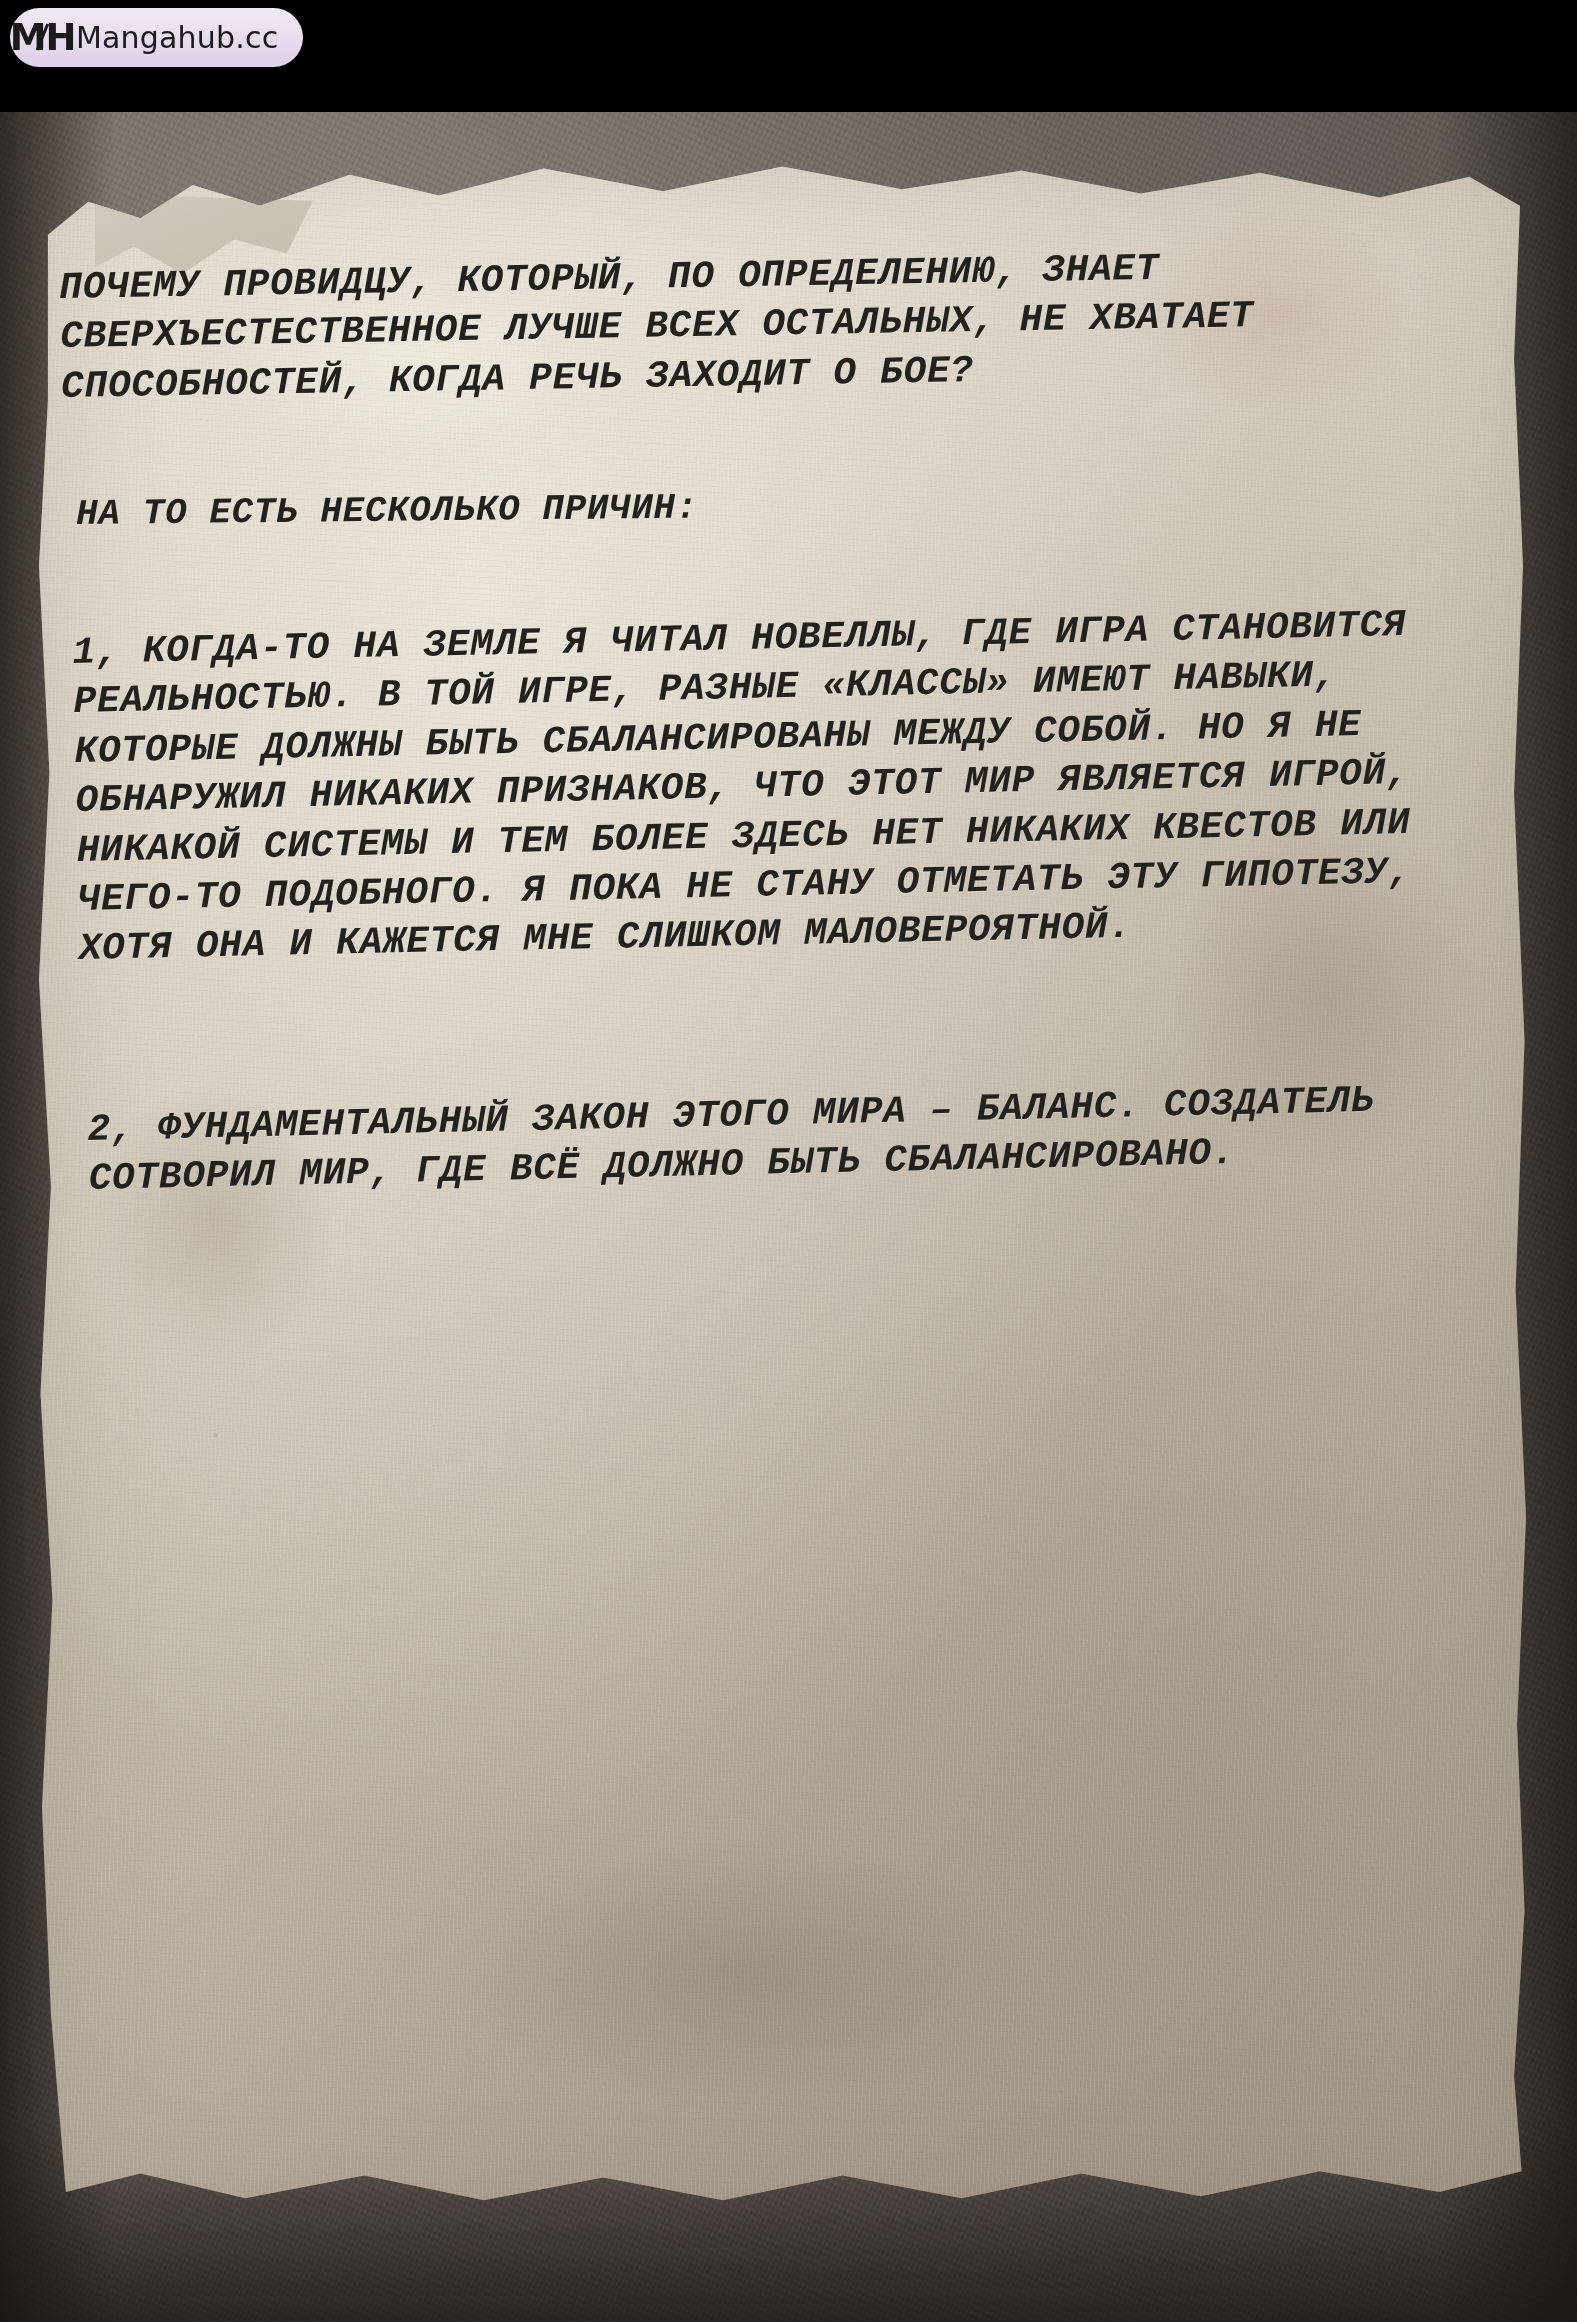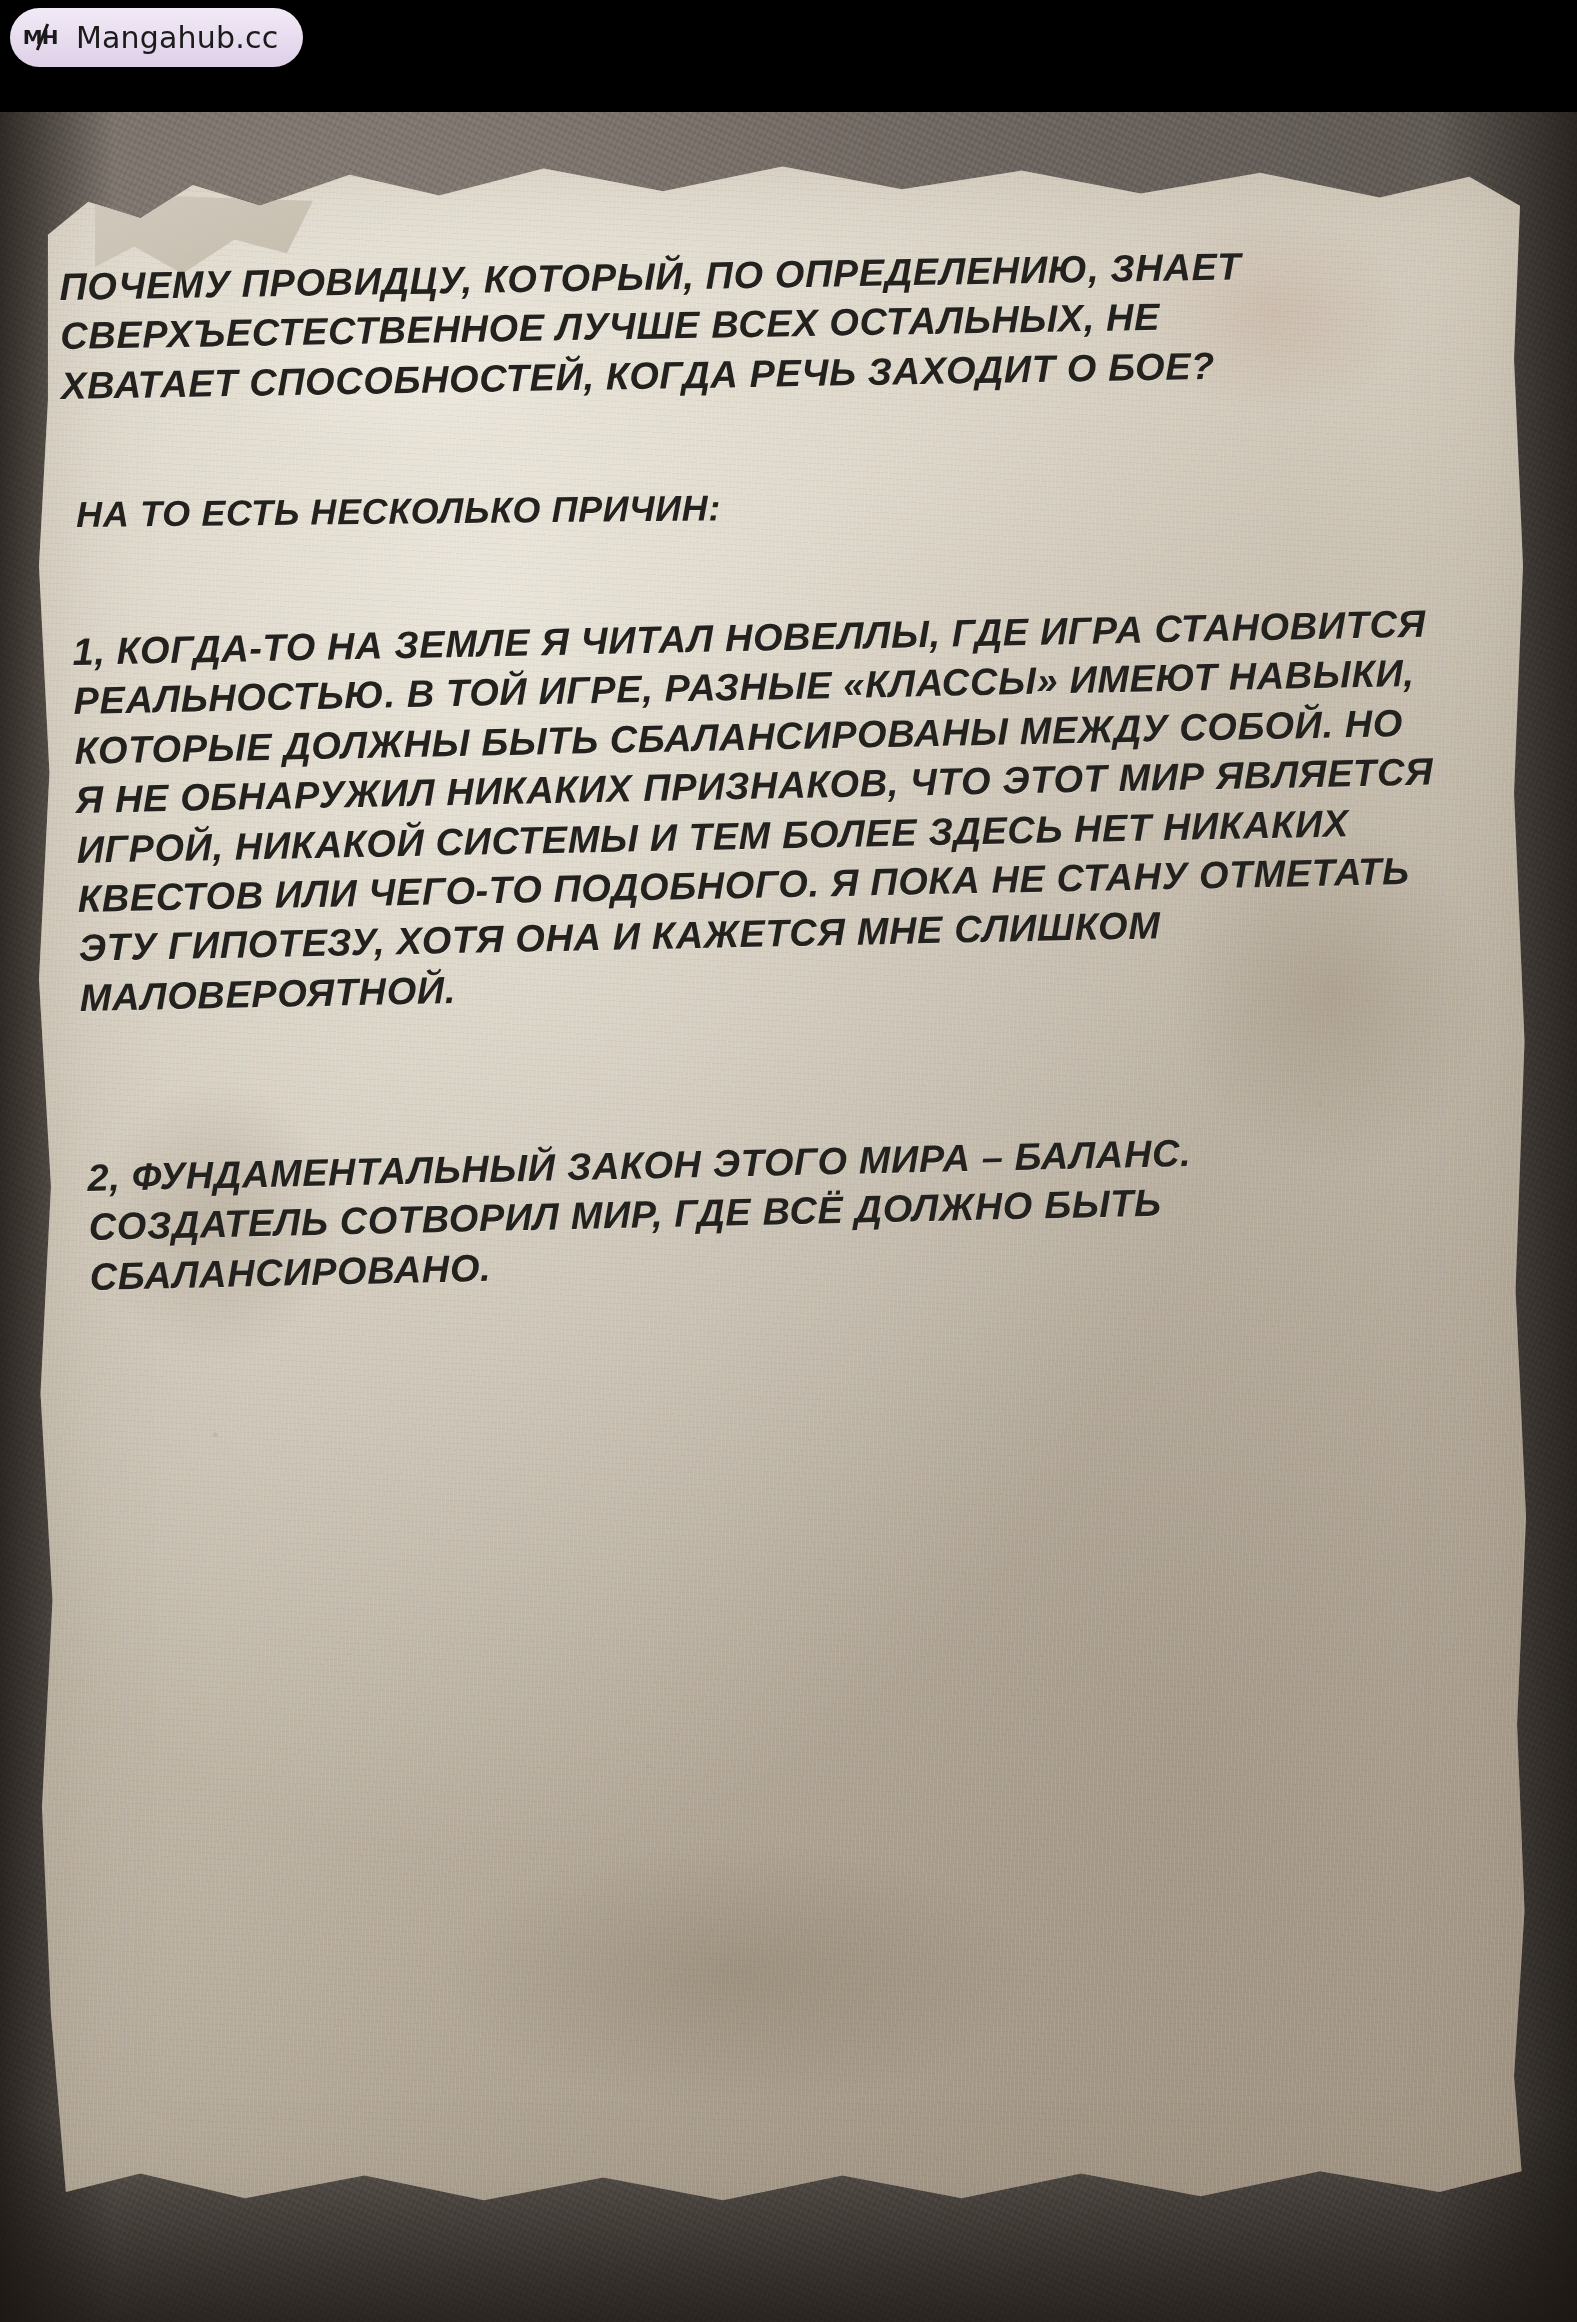--- a/index.html
+++ b/index.html
@@ -34,21 +34,22 @@
     padding: 0 24.6px 0 13.2px;
     background: linear-gradient(180deg, #f2eaf6 0%, #ded0e8 100%);
     border-radius: 32px;
     box-shadow: 0 0.9px 2.8px rgba(0,0,0,.4);
   }
   .logo-mark {
     width: 40px;
     height: 40px;
     display: flex;
     align-items: center;
-    font-size: 20px;
+    justify-content: center;
+    font-size: 37px;
     font-weight: 700;
     color: #1a1a1a;
     letter-spacing: -0.9px;
     font-family: "DejaVu Sans", sans-serif;
     position: relative;
   }
   .logo-mark .slash {
     position: absolute;
     width: 2.8px;
     height: 28px;
@@ -166,21 +167,21 @@
     opacity: .85;
   }
 
   
   .text-layer {
     position: absolute;
     left: 59px;
     top: 151px;
     width: 1382px;
     color: #23211e;
-    font-family: Liberation Sans, sans-serif;
+    font-family: Liberation Mono, monospace;
     font-style: italic;
     font-weight: 600;
     letter-spacing: 0.6px;
   }
   .para {
     margin: 0 0 0 0;
     text-transform: uppercase;
     line-height: 1.30;
     text-shadow: 0 0.9px 0 rgba(255,255,255,.25);
   }

